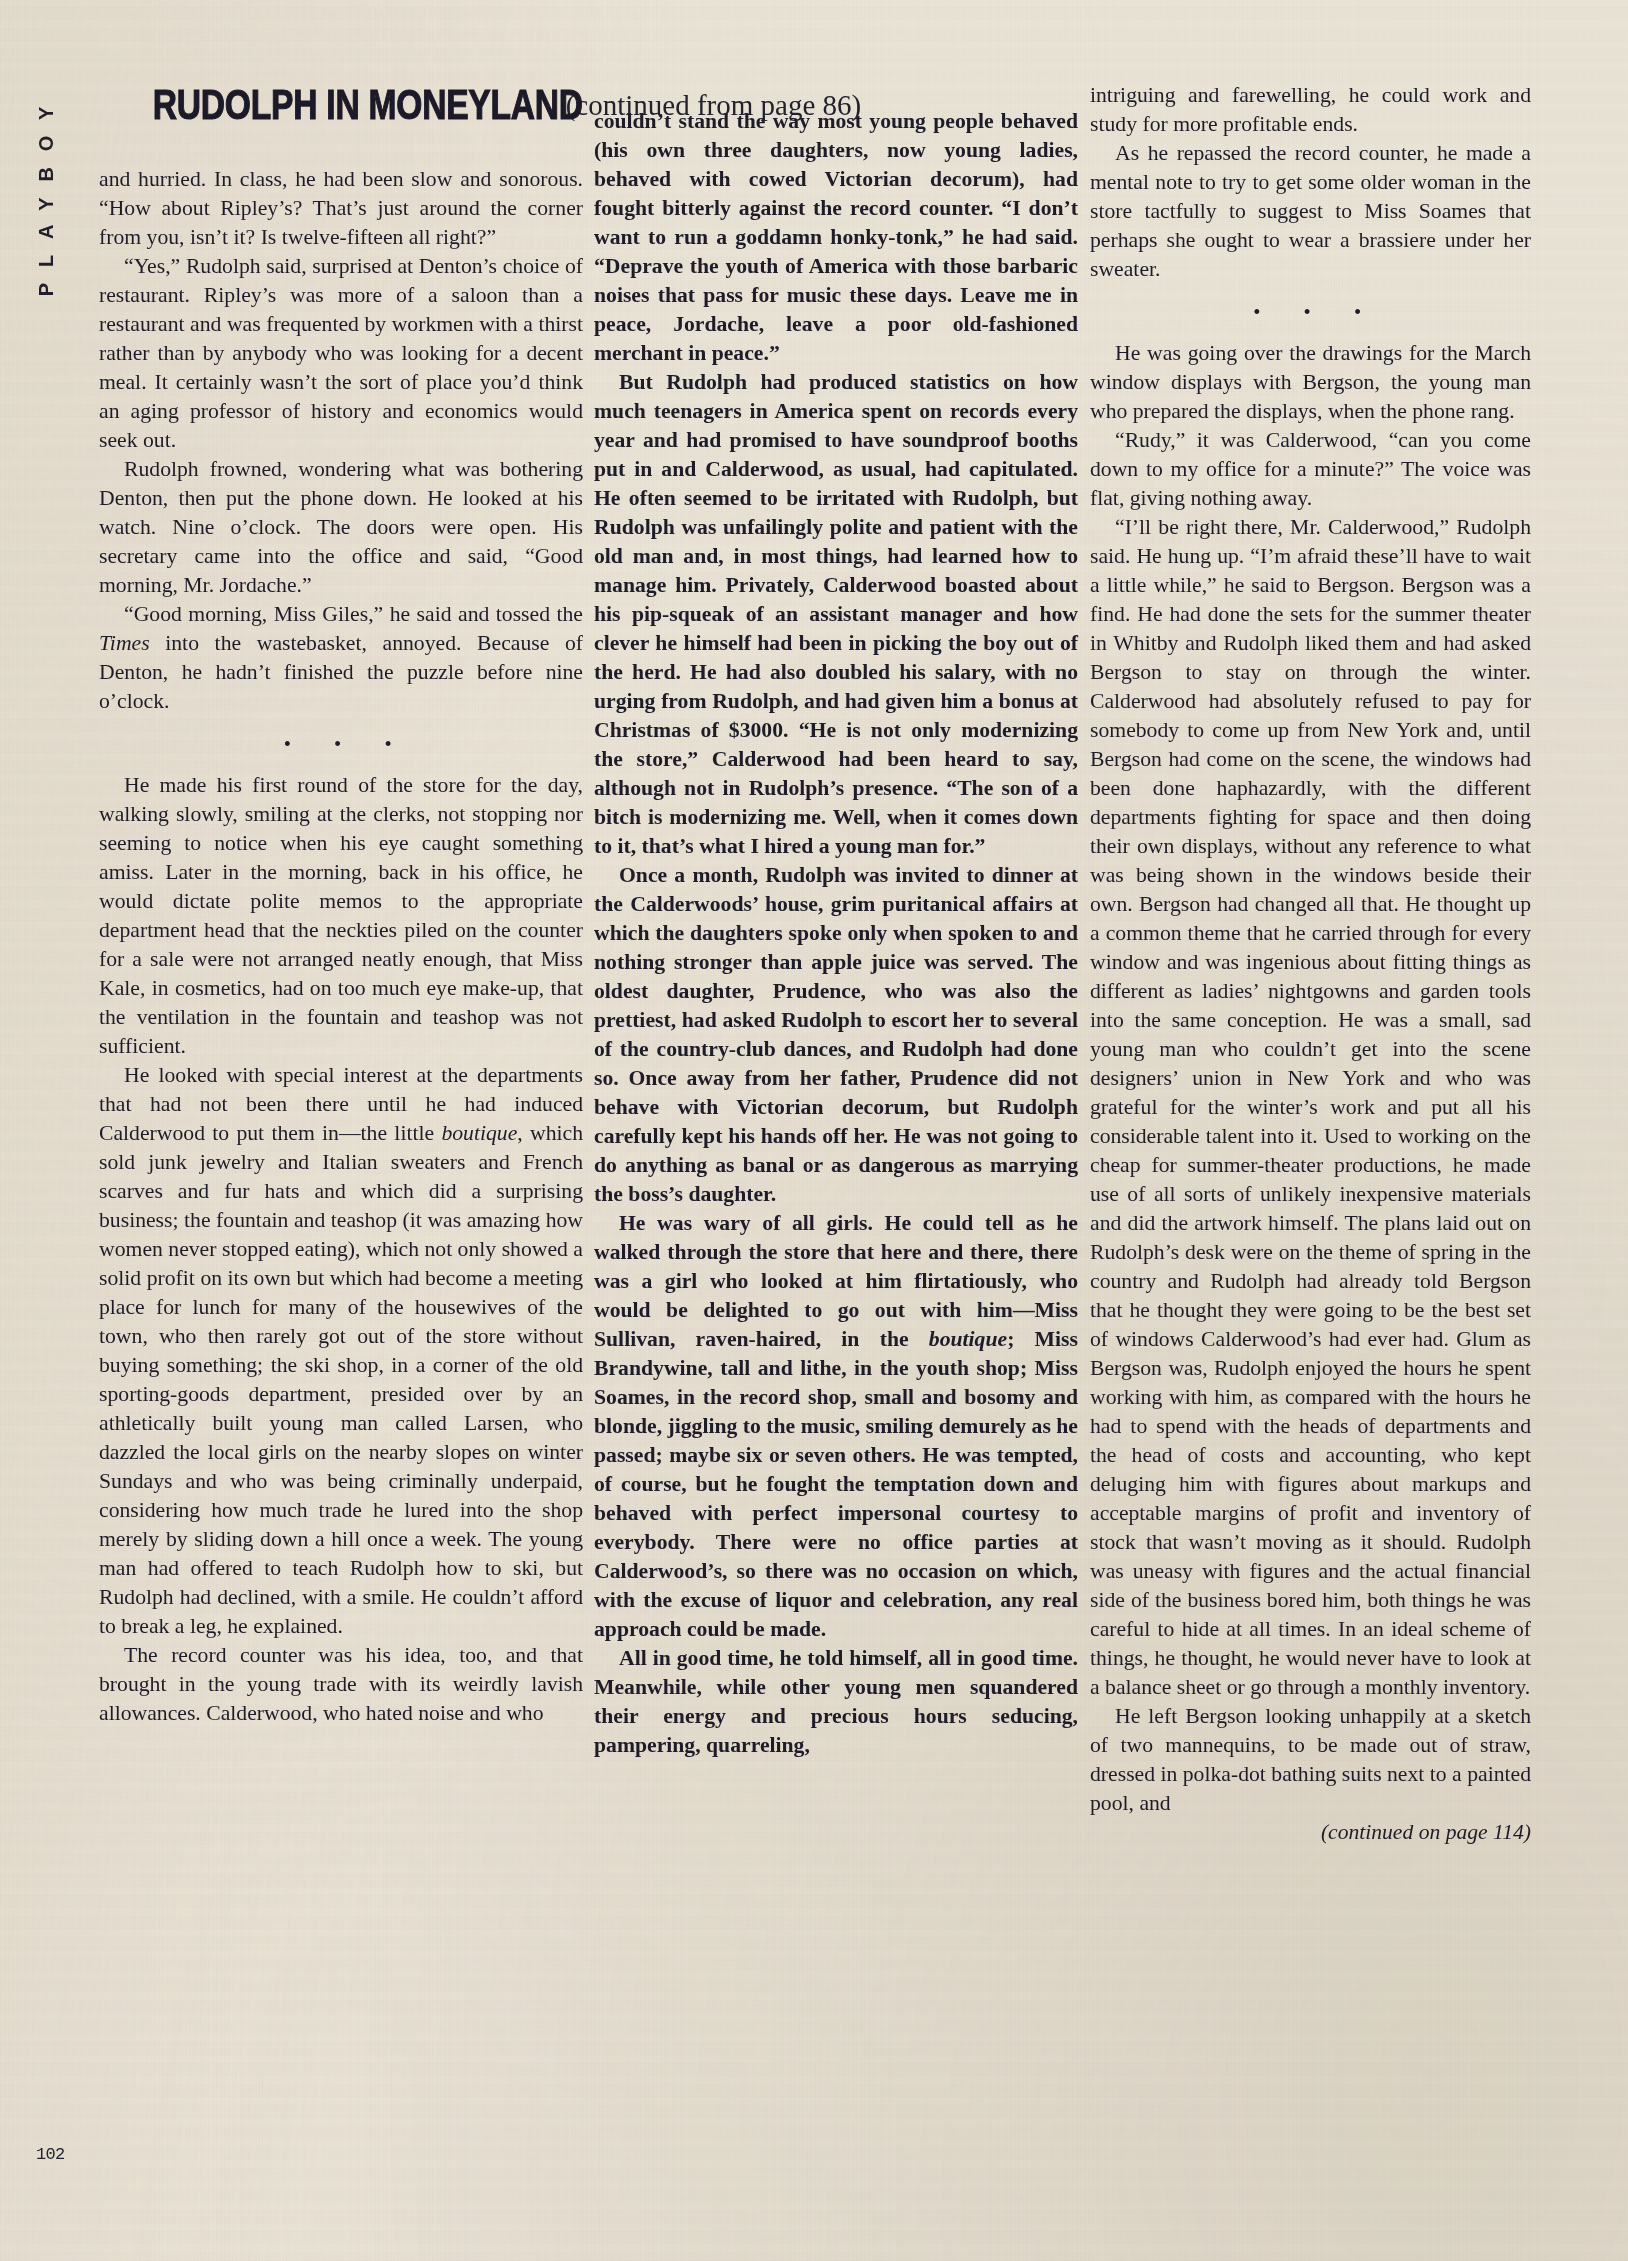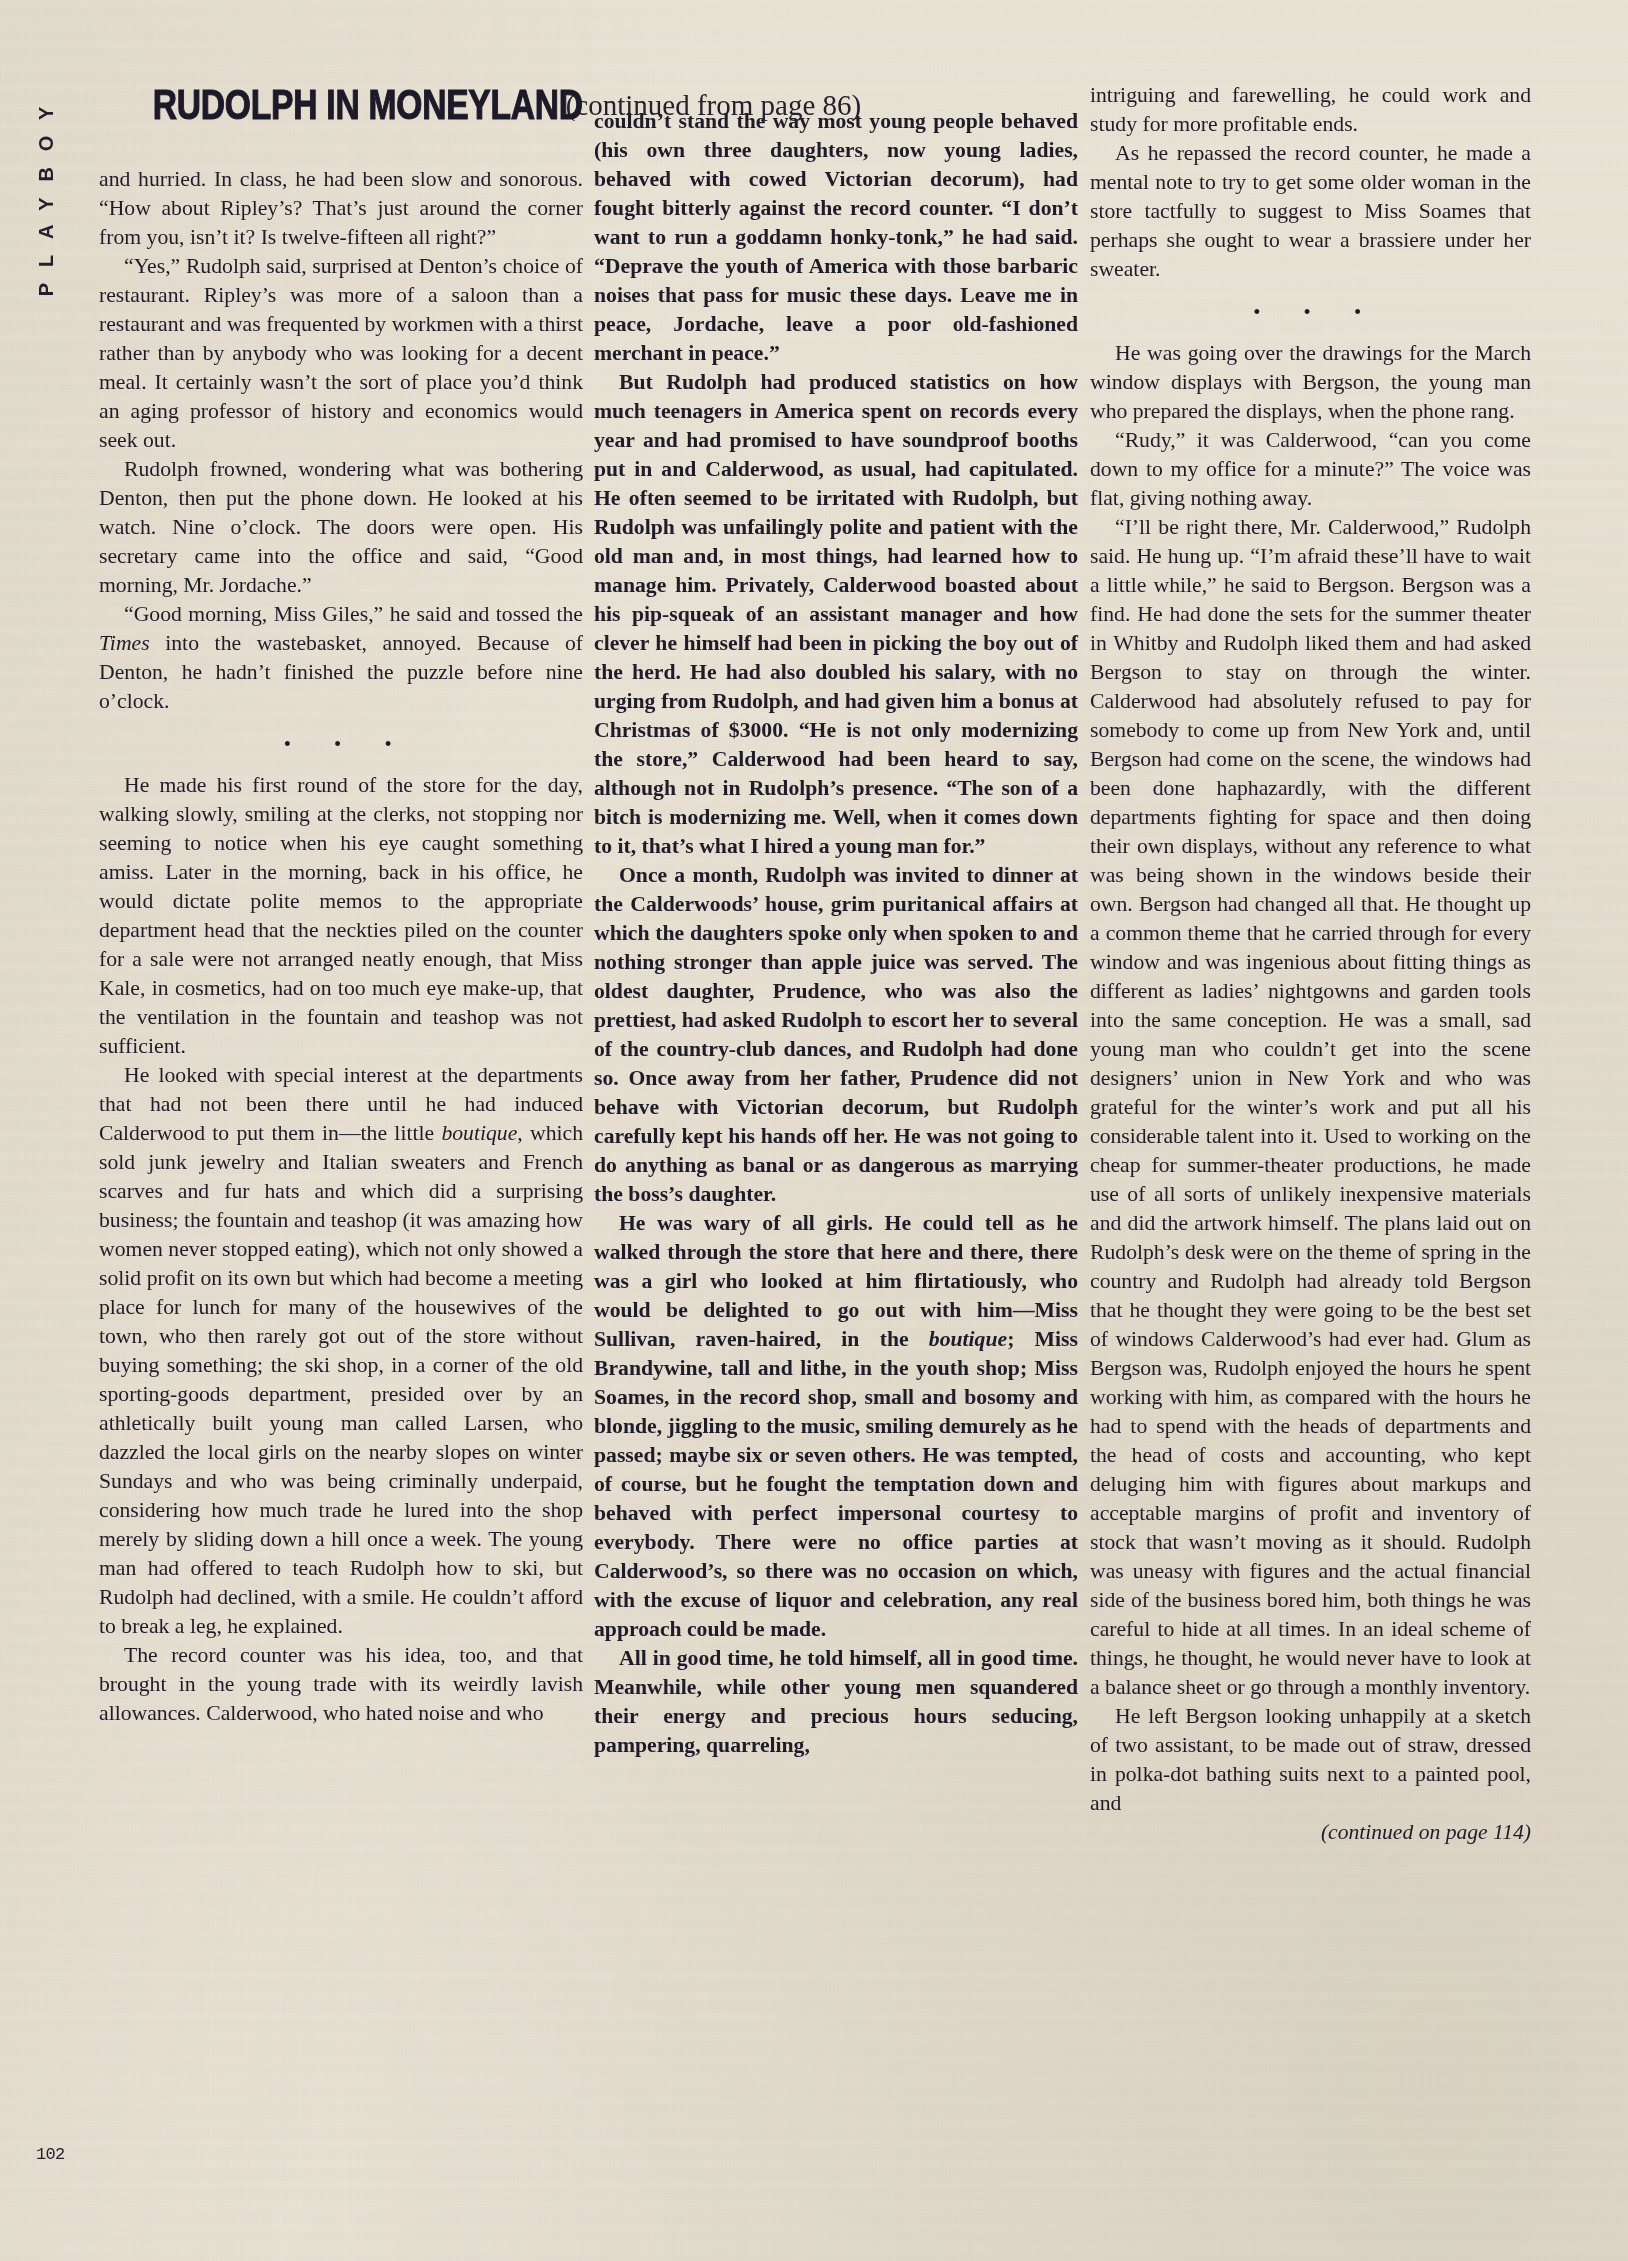--- a/index.html
+++ b/index.html
@@ -193,21 +193,21 @@
       <p>All in good time, he told himself, all in good time. Meanwhile, while other young men squandered their energy and precious hours seducing, pampering, quarreling,</p>
     </div>
 
     <div class="col col-3">
       <p class="noindent">intriguing and farewelling, he could work and study for more profitable ends.</p>
       <p>As he repassed the record counter, he made a mental note to try to get some older woman in the store tactfully to suggest to Miss Soames that perhaps she ought to wear a brassiere under her sweater.</p>
       <div class="dots">• • •</div>
       <p>He was going over the drawings for the March window displays with Bergson, the young man who prepared the displays, when the phone rang.</p>
       <p>“Rudy,” it was Calderwood, “can you come down to my office for a minute?” The voice was flat, giving nothing away.</p>
       <p>“I’ll be right there, Mr. Calderwood,” Rudolph said. He hung up. “I’m afraid these’ll have to wait a little while,” he said to Bergson. Bergson was a find. He had done the sets for the summer theater in Whitby and Rudolph liked them and had asked Bergson to stay on through the winter. Calderwood had absolutely refused to pay for somebody to come up from New York and, until Bergson had come on the scene, the windows had been done haphazardly, with the different departments fighting for space and then doing their own displays, without any reference to what was being shown in the windows beside their own. Bergson had changed all that. He thought up a common theme that he carried through for every window and was ingenious about fitting things as different as ladies’ nightgowns and garden tools into the same conception. He was a small, sad young man who couldn’t get into the scene designers’ union in New York and who was grateful for the winter’s work and put all his considerable talent into it. Used to working on the cheap for summer-theater productions, he made use of all sorts of unlikely inexpensive materials and did the artwork himself. The plans laid out on Rudolph’s desk were on the theme of spring in the country and Rudolph had already told Bergson that he thought they were going to be the best set of windows Calderwood’s had ever had. Glum as Bergson was, Rudolph enjoyed the hours he spent working with him, as compared with the hours he had to spend with the heads of departments and the head of costs and accounting, who kept deluging him with figures about markups and acceptable margins of profit and inventory of stock that wasn’t moving as it should. Rudolph was uneasy with figures and the actual financial side of the business bored him, both things he was careful to hide at all times. In an ideal scheme of things, he thought, he would never have to look at a balance sheet or go through a monthly inventory.</p>
-      <p>He left Bergson looking unhappily at a sketch of two assistant, to be made out of straw, dressed in polka-dot bathing suits next to a painted pool, and</p>
+      <p>He left Bergson looking unhappily at a sketch of two mannequins, to be made out of straw, dressed in polka-dot bathing suits next to a painted pool, and</p>
       <p class="continued-on">(continued on page 114)</p>
     </div>
 
   </div>
 
   <div class="folio">102</div>
 
 </div>
 
 

